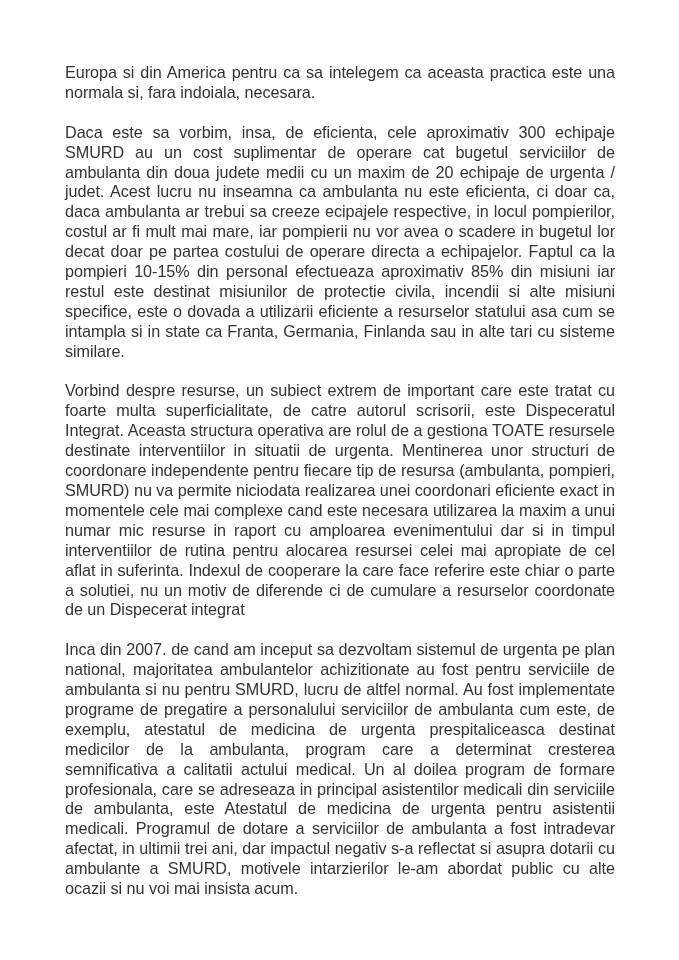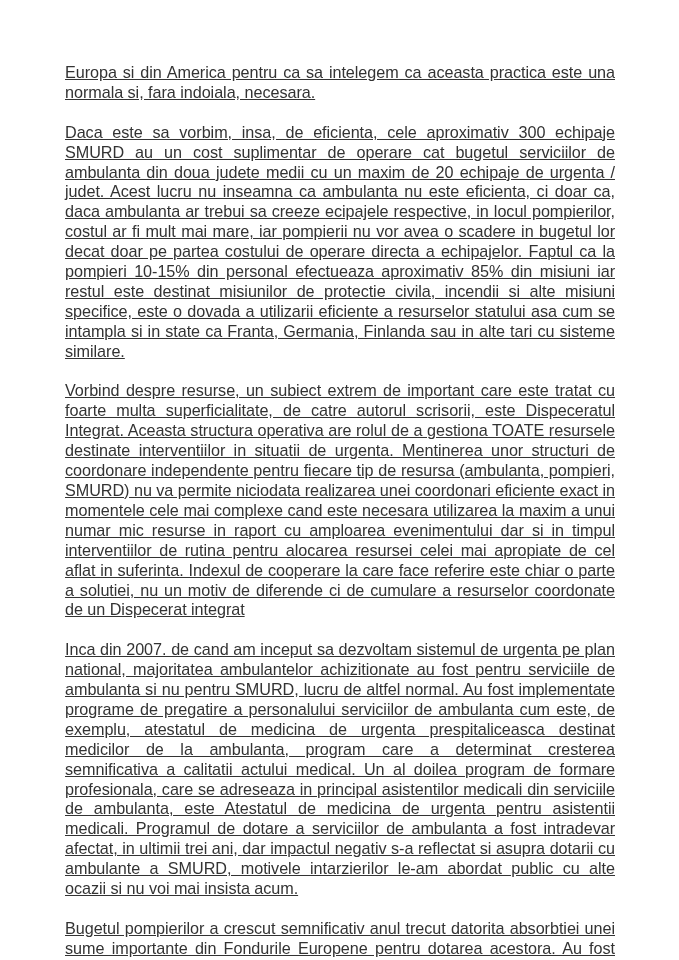--- a/index.html
+++ b/index.html
@@ -20,25 +20,23 @@
     width: 550px;
     font-family: "Liberation Sans", sans-serif;
     font-size: 16.2px;
     line-height: 19.9px;
     color: #333333;
     text-align: justify;
     letter-spacing: -0.05px;
   }
   .para {
     margin: 0 0 19.9px 0;
-    text-decoration: underline;
   }
 </style>
 </head>
 <body>
 
 <div class="page">
   <p class="para">Europa si din America pentru ca sa intelegem ca aceasta practica este una normala si, fara indoiala, necesara.</p>
   <p class="para">Daca este sa vorbim, insa, de eficienta, cele aproximativ 300 echipaje SMURD au un cost suplimentar de operare cat bugetul serviciilor de ambulanta din doua judete medii cu un maxim de 20 echipaje de urgenta / judet. Acest lucru nu inseamna ca ambulanta nu este eficienta, ci doar ca, daca ambulanta ar trebui sa creeze ecipajele respective, in locul pompierilor, costul ar fi mult mai mare, iar pompierii nu vor avea o scadere in bugetul lor decat doar pe partea costului de operare directa a echipajelor. Faptul ca la pompieri 10-15% din personal efectueaza aproximativ 85% din misiuni iar restul este destinat misiunilor de protectie civila, incendii si alte misiuni specifice, este o dovada a utilizarii eficiente a resurselor statului asa cum se intampla si in state ca Franta, Germania, Finlanda sau in alte tari cu sisteme similare.</p>
   <p class="para">Vorbind despre resurse, un subiect extrem de important care este tratat cu foarte multa superficialitate, de catre autorul scrisorii, este Dispeceratul Integrat. Aceasta structura operativa are rolul de a gestiona TOATE resursele destinate interventiilor in situatii de urgenta. Mentinerea unor structuri de coordonare independente pentru fiecare tip de resursa (ambulanta, pompieri, SMURD) nu va permite niciodata realizarea unei coordonari eficiente exact in momentele cele mai complexe cand este necesara utilizarea la maxim a unui numar mic resurse in raport cu amploarea evenimentului dar si in timpul interventiilor de rutina pentru alocarea resursei celei mai apropiate de cel aflat in suferinta. Indexul de cooperare la care face referire este chiar o parte a solutiei, nu un motiv de diferende ci de cumulare a resurselor coordonate de un Dispecerat integrat</p>
   <p class="para">Inca din 2007. de cand am inceput sa dezvoltam sistemul de urgenta pe plan national, majoritatea ambulantelor achizitionate au fost pentru serviciile de ambulanta si nu pentru SMURD, lucru de altfel normal. Au fost implementate programe de pregatire a personalului serviciilor de ambulanta cum este, de exemplu, atestatul de medicina de urgenta prespitaliceasca destinat medicilor de la ambulanta, program care a determinat cresterea semnificativa a calitatii actului medical. Un al doilea program de formare profesionala, care se adreseaza in principal asistentilor medicali din serviciile de ambulanta, este Atestatul de medicina de urgenta pentru asistentii medicali. Programul de dotare a serviciilor de ambulanta a fost intradevar afectat, in ultimii trei ani, dar impactul negativ s-a reflectat si asupra dotarii cu ambulante a SMURD, motivele intarzierilor le-am abordat public cu alte ocazii si nu voi mai insista acum.</p>
-  <p class="para" style="text-align-last: justify;">Bugetul pompierilor a crescut semnificativ anul trecut datorita absorbtiei unei sume importante din Fondurile Europene pentru dotarea acestora. Au fost</p>
 </div>
 
 </body></html>

